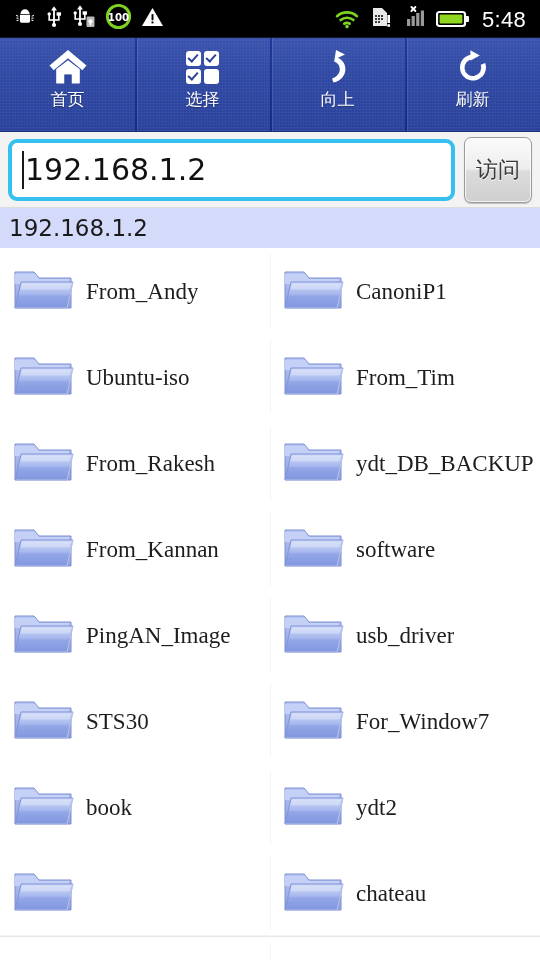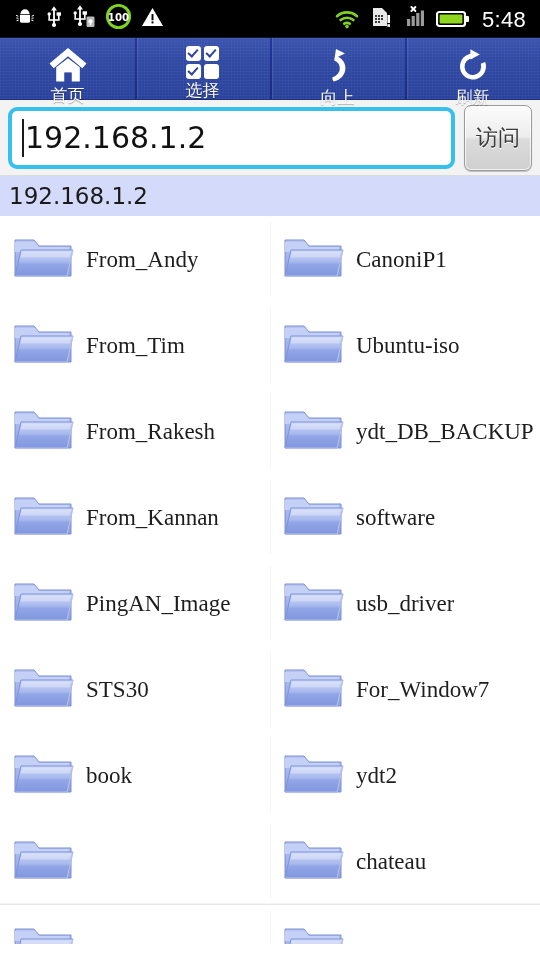--- a/index.html
+++ b/index.html
@@ -22,21 +22,21 @@
   .sb-right{ margin-left:auto; display:flex; align-items:flex-end; gap:10px; padding-right:12px; }
   .sb-ico{ display:block; }
   .sb-clock{
     color:#ffffff; font-size:22px; letter-spacing:.3px;
     font-family:"Liberation Sans","DejaVu Sans",sans-serif;
     padding-left:2px; padding-right:2px;
   }
 
   
   .toolbar{
-    width:540px; height:62px;
+    width:540px; height:94px;
     display:flex;
     background:
       repeating-linear-gradient(0deg, rgba(255,255,255,.035) 0 1px, rgba(0,0,0,0) 1px 3px),
       repeating-linear-gradient(90deg, rgba(255,255,255,.03) 0 1px, rgba(0,0,0,0) 1px 3px),
       linear-gradient(180deg,#3a53ad 0%,#2f48a2 40%,#2a429c 100%);
     border-bottom:1px solid #1d2f78;
   }
   .tb-btn{
     flex:1 1 0;
     position:relative;
@@ -432,45 +432,45 @@
                 <stop offset="1" stop-color="#8096de"></stop>
         </linearGradient>
       </defs>
       <path d="M3 8h19l5 6h32v30H3z" fill="url(#fbk)" stroke="#7b8fd4" stroke-width="1"></path>
       <path d="M3 10h20l4 5h30v5H3z" fill="#c4d0f6"></path>
       <path d="M9 18h52l-6 26H3z" fill="url(#ffr)" stroke="#7f93d8" stroke-width="1"></path>
       <path d="M10 19.5h49l-1.4 6H8.6z" fill="#ffffff" opacity="0.30"></path>
       <path d="M3 44h52l6-26" fill="none" stroke="#ffffff" stroke-width="1" opacity="0.45"></path>
     </svg>
   </span>
+        <span class="fname">Ubuntu-iso</span>
+      </div>
+      <div class="cell">
+        <span class="folder">
+    <svg width="62" height="50" viewBox="0 0 62 50">
+      <defs>
+        <linearGradient id="fbk" x1="0" y1="0" x2="0" y2="1">
+          <stop offset="0" stop-color="#b9c6f2"></stop>
+                <stop offset="1" stop-color="#8ca0e2"></stop>
+        </linearGradient>
+        <linearGradient id="ffr" x1="0" y1="0" x2="0" y2="1">
+          <stop offset="0" stop-color="#cdd7f7"></stop>
+                <stop offset="0.45" stop-color="#a8b9ee"></stop>
+          <stop offset="0.55" stop-color="#92a6e7"></stop>
+                <stop offset="1" stop-color="#8096de"></stop>
+        </linearGradient>
+      </defs>
+      <path d="M3 8h19l5 6h32v30H3z" fill="url(#fbk)" stroke="#7b8fd4" stroke-width="1"></path>
+      <path d="M3 10h20l4 5h30v5H3z" fill="#c4d0f6"></path>
+      <path d="M9 18h52l-6 26H3z" fill="url(#ffr)" stroke="#7f93d8" stroke-width="1"></path>
+      <path d="M10 19.5h49l-1.4 6H8.6z" fill="#ffffff" opacity="0.30"></path>
+      <path d="M3 44h52l6-26" fill="none" stroke="#ffffff" stroke-width="1" opacity="0.45"></path>
+    </svg>
+  </span>
         <span class="fname">From_Tim</span>
-      </div>
-      <div class="cell">
-        <span class="folder">
-    <svg width="62" height="50" viewBox="0 0 62 50">
-      <defs>
-        <linearGradient id="fbk" x1="0" y1="0" x2="0" y2="1">
-          <stop offset="0" stop-color="#b9c6f2"></stop>
-                <stop offset="1" stop-color="#8ca0e2"></stop>
-        </linearGradient>
-        <linearGradient id="ffr" x1="0" y1="0" x2="0" y2="1">
-          <stop offset="0" stop-color="#cdd7f7"></stop>
-                <stop offset="0.45" stop-color="#a8b9ee"></stop>
-          <stop offset="0.55" stop-color="#92a6e7"></stop>
-                <stop offset="1" stop-color="#8096de"></stop>
-        </linearGradient>
-      </defs>
-      <path d="M3 8h19l5 6h32v30H3z" fill="url(#fbk)" stroke="#7b8fd4" stroke-width="1"></path>
-      <path d="M3 10h20l4 5h30v5H3z" fill="#c4d0f6"></path>
-      <path d="M9 18h52l-6 26H3z" fill="url(#ffr)" stroke="#7f93d8" stroke-width="1"></path>
-      <path d="M10 19.5h49l-1.4 6H8.6z" fill="#ffffff" opacity="0.30"></path>
-      <path d="M3 44h52l6-26" fill="none" stroke="#ffffff" stroke-width="1" opacity="0.45"></path>
-    </svg>
-  </span>
-        <span class="fname">Ubuntu-iso</span>
       </div>
     </div>
     <div class="grow">
       <div class="cell">
         <span class="folder">
     <svg width="62" height="50" viewBox="0 0 62 50">
       <defs>
         <linearGradient id="fbk" x1="0" y1="0" x2="0" y2="1">
           <stop offset="0" stop-color="#b9c6f2"></stop>
                 <stop offset="1" stop-color="#8ca0e2"></stop>

